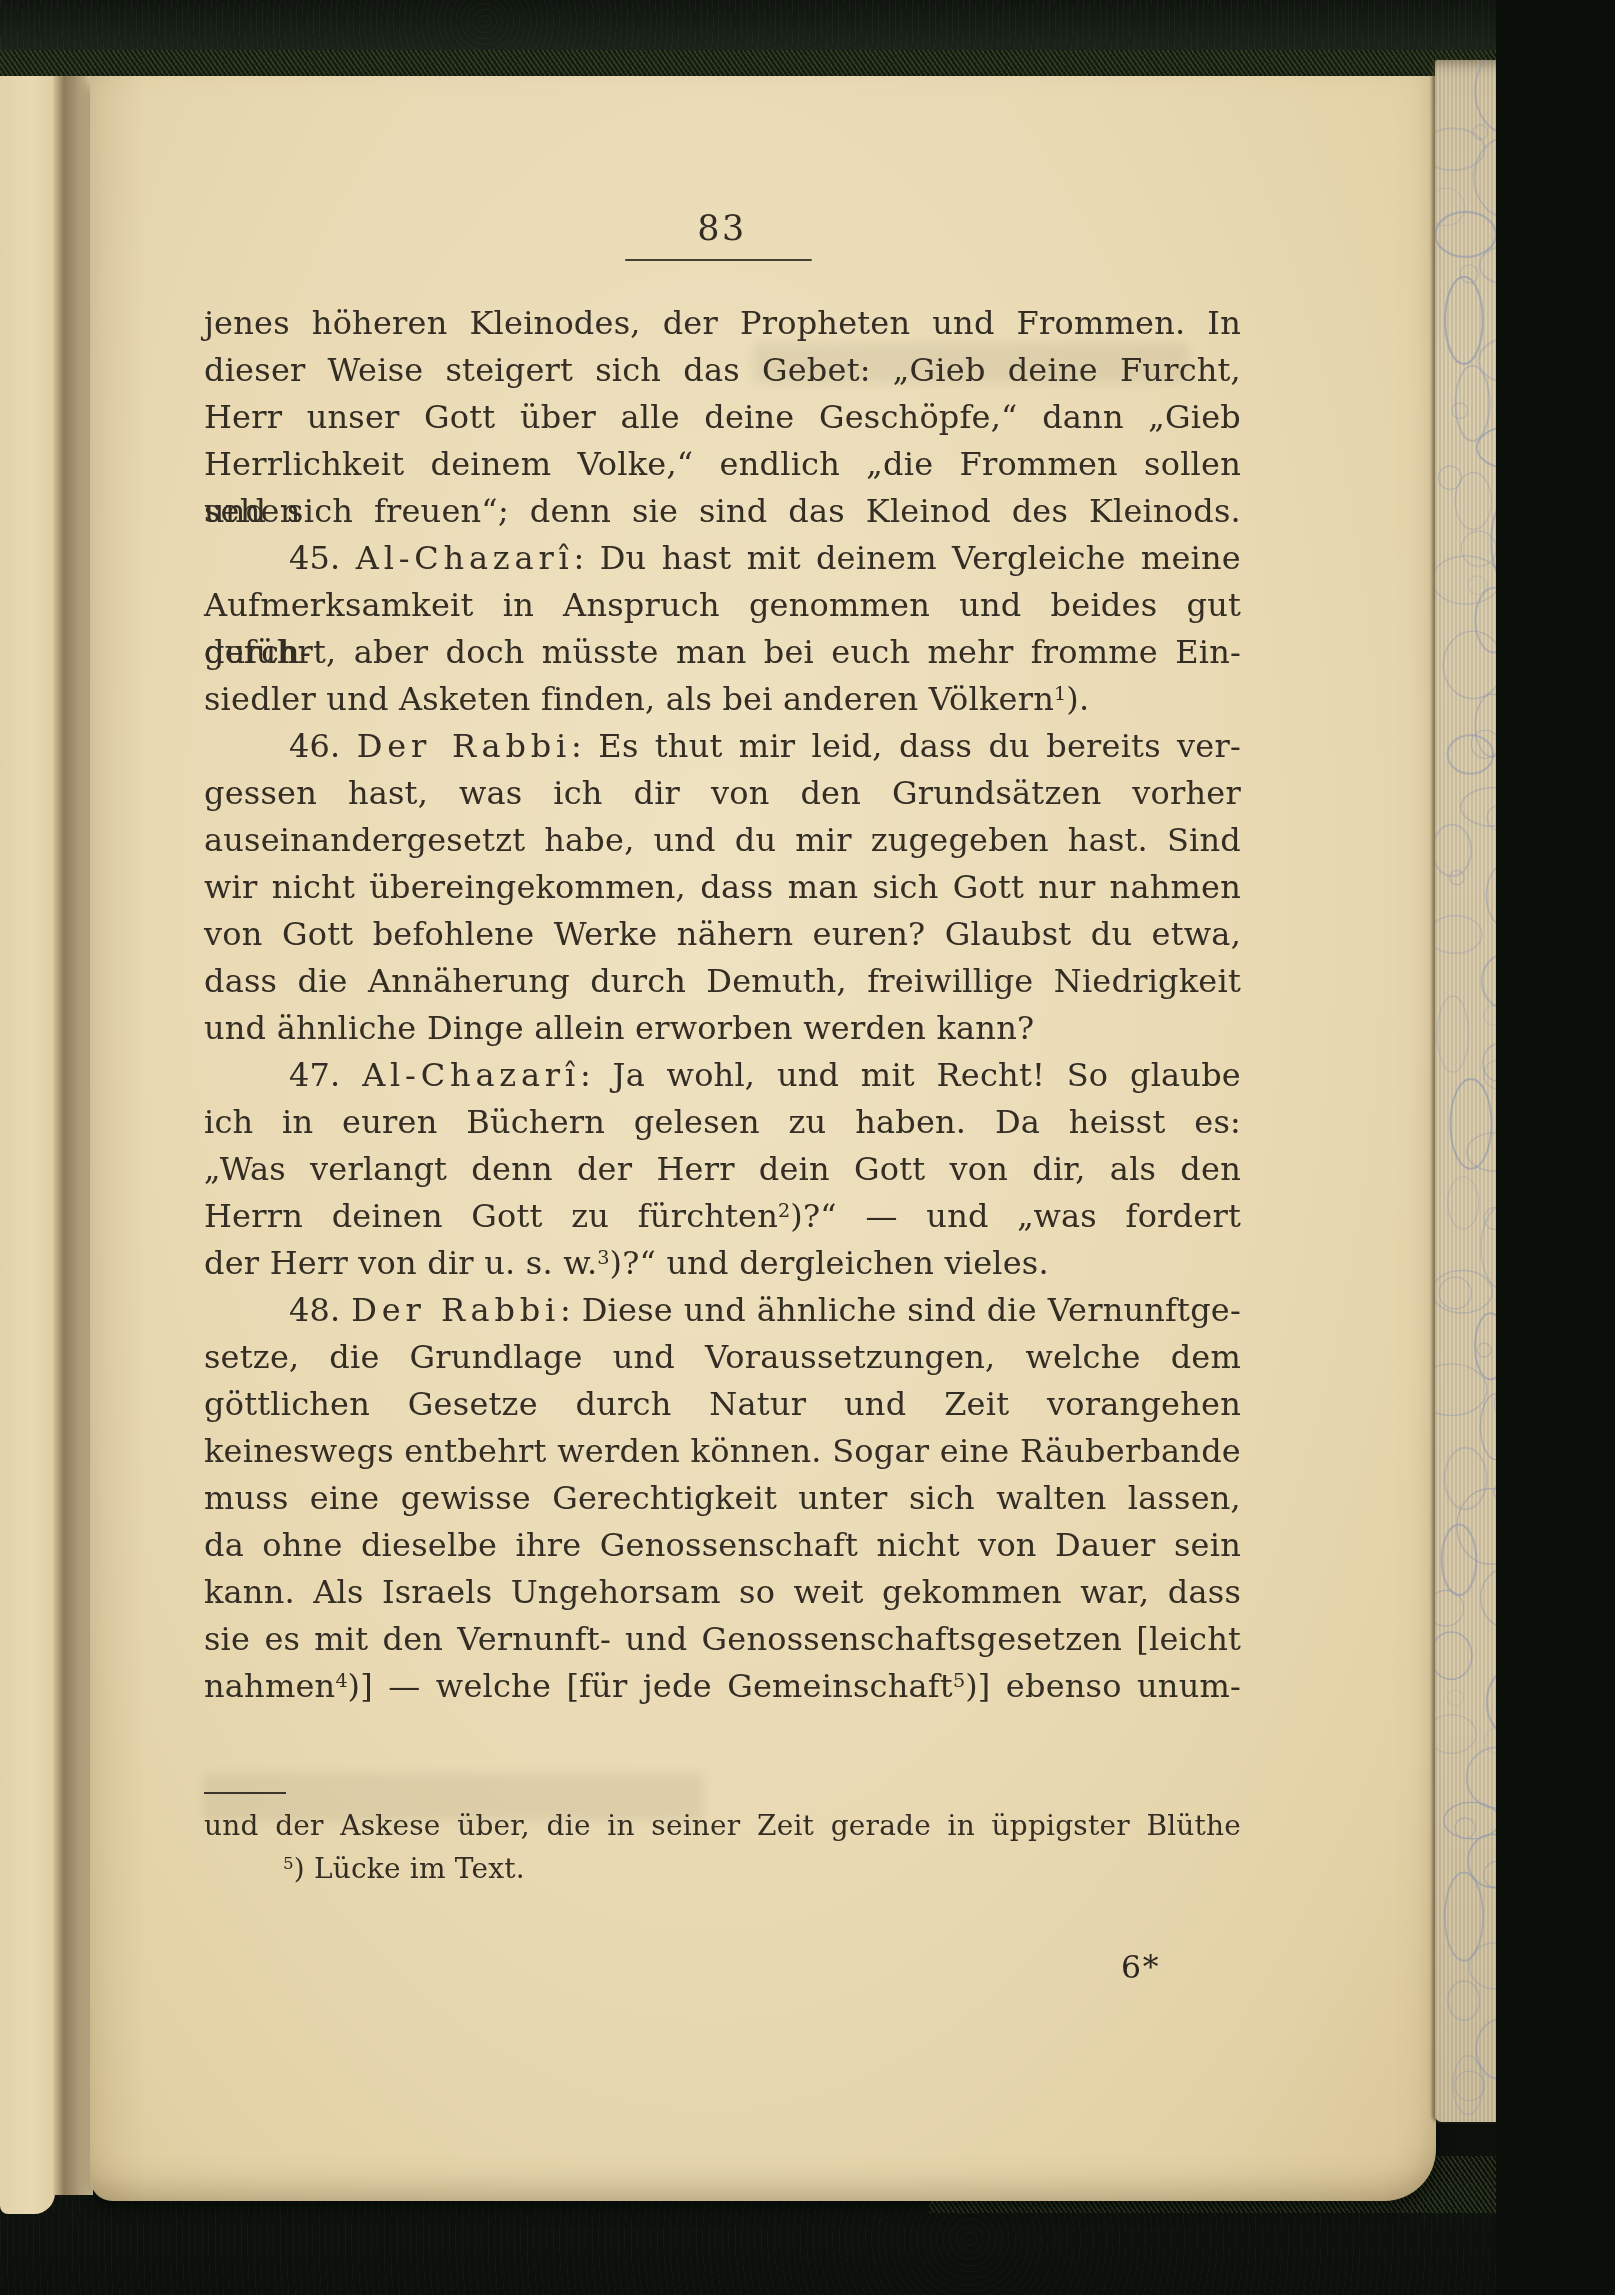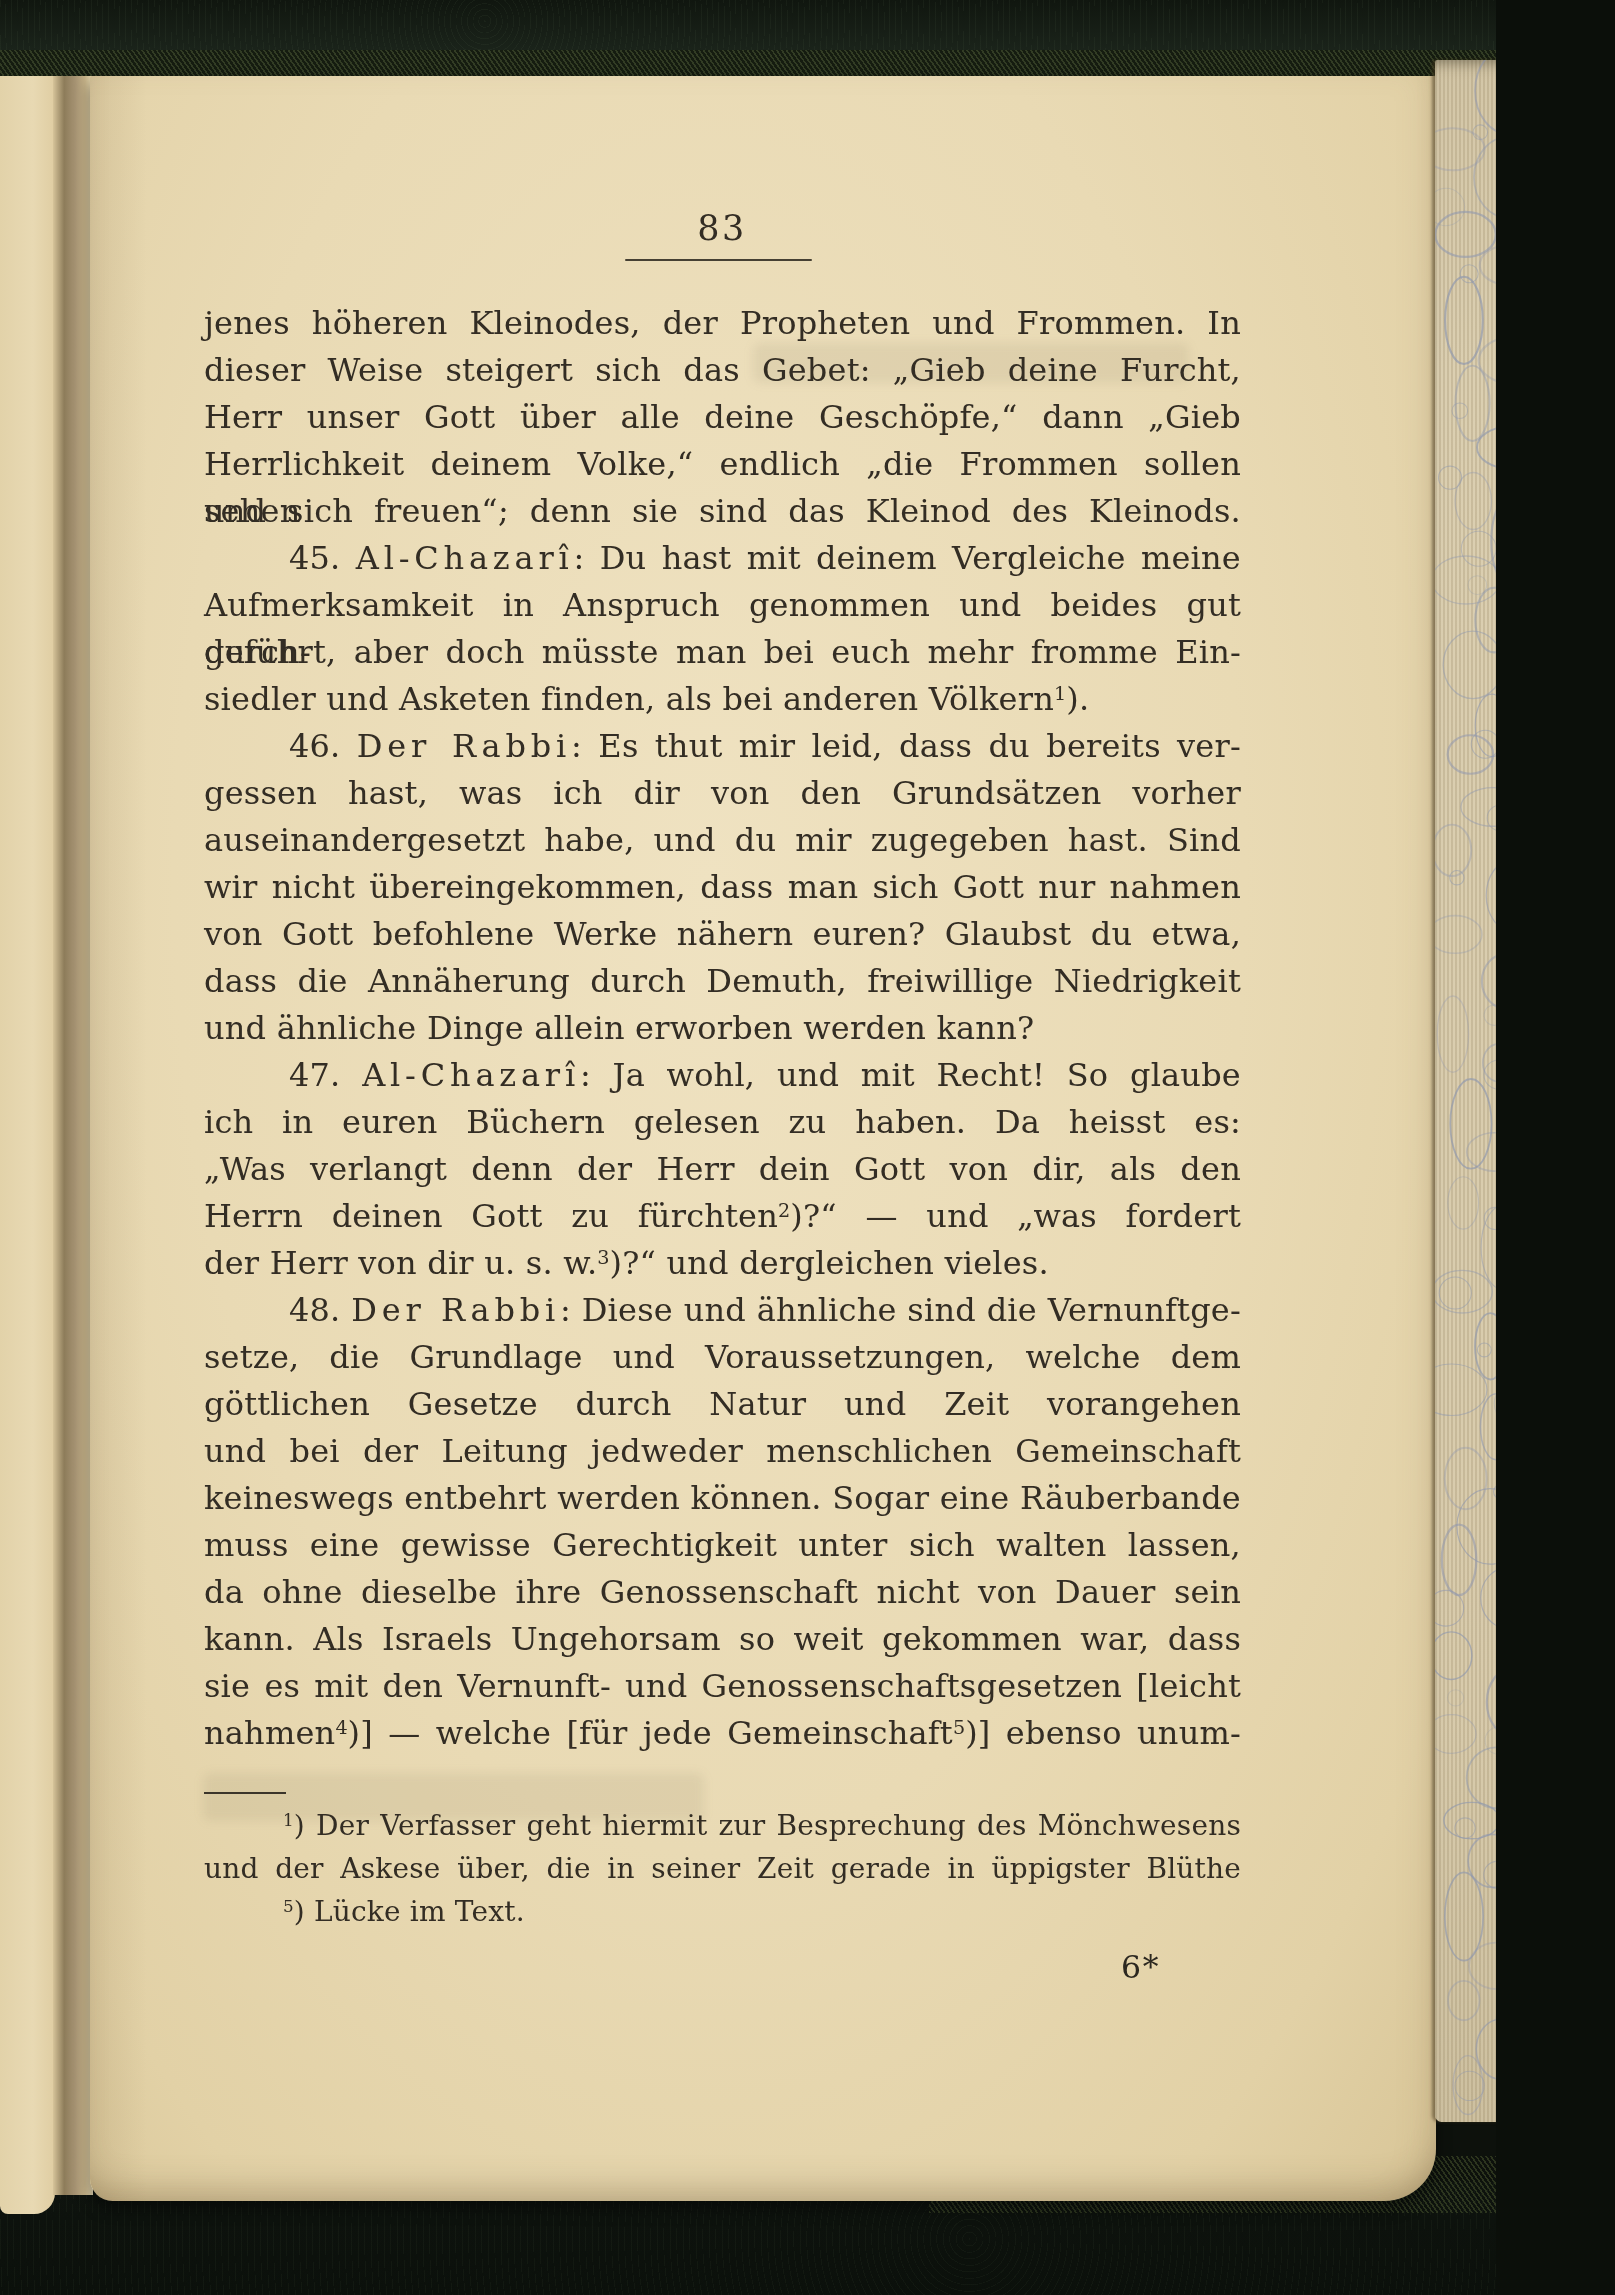--- a/index.html
+++ b/index.html
@@ -161,32 +161,30 @@
       <div class="ln j"><span>dass die Annäherung durch Demuth, freiwillige Niedrigkeit</span></div>
       <div class="ln"><span>und ähnliche Dinge allein erworben werden kann?</span></div>
       <div class="ln j ind"><span>47. </span><span class="gesperrt">Al-Chazarî</span><span>: Ja wohl, und mit Recht! So glaube</span></div>
       <div class="ln j"><span>ich in euren Büchern gelesen zu haben. Da heisst es:</span></div>
       <div class="ln j"><span>„Was verlangt denn der Herr dein Gott von dir, als den</span></div>
       <div class="ln j"><span>Herrn deinen Gott zu fürchten</span><span class="sup">2</span><span>)?“ — und „was fordert</span></div>
       <div class="ln"><span>der Herr von dir u. s. w.</span><span class="sup">3</span><span>)?“ und dergleichen vieles.</span></div>
       <div class="ln j ind"><span>48. </span><span class="gesperrt">Der Rabbi</span><span>: Diese und ähnliche sind die Vernunftge-</span></div>
       <div class="ln j"><span>setze, die Grundlage und Voraussetzungen, welche dem</span></div>
       <div class="ln j"><span>göttlichen Gesetze durch Natur und Zeit vorangehen</span></div>
-      <div class="ln j"><span>und bei der Leitung jedweder menschlichen Gemeinschaft</span></div>
       <div class="ln j"><span>keineswegs entbehrt werden können. Sogar eine Räuberbande</span></div>
       <div class="ln j"><span>muss eine gewisse Gerechtigkeit unter sich walten lassen,</span></div>
       <div class="ln j"><span>da ohne dieselbe ihre Genossenschaft nicht von Dauer sein</span></div>
       <div class="ln j"><span>kann. Als Israels Ungehorsam so weit gekommen war, dass</span></div>
       <div class="ln j"><span>sie es mit den Vernunft- und Genossenschaftsgesetzen [leicht</span></div>
       <div class="ln j"><span>nahmen</span><span class="sup">4</span><span>)] — welche [für jede Gemeinschaft</span><span class="sup">5</span><span>)] ebenso unum-</span></div>
     </div>
 
   <div class="fn-rule"></div>
   <div class="footnotes" id="footnotes">
-      <div class="ln j ind"><span class="sup">1</span><span>) Der Verfasser geht hiermit zur Besprechung des Mönchwesens</span></div>
       <div class="ln j"><span>und der Askese über, die in seiner Zeit gerade in üppigster Blüthe</span></div>
       <div class="ln ind"><span class="sup">5</span><span>) Lücke im Text.</span></div>
     </div>
 
   <div class="sig">6*</div>
 
   <div class="fore-edge">
     <svg id="marbling" width="96" height="2062" viewBox="0 0 119 2552" xmlns="http://www.w3.org/2000/svg">
         <ellipse cx="91.57935190435819" cy="35.96020253316965" rx="41.86422983786906" ry="53.81691261070955" fill="none" stroke="#8d96ae" stroke-width="2.28" opacity="0.52"></ellipse>
         <ellipse cx="22.14047276529891" cy="108.57875415401213" rx="39.3800443878572" ry="26.10241352513549" fill="none" stroke="#8d96ae" stroke-width="2.49" opacity="0.31"></ellipse>

